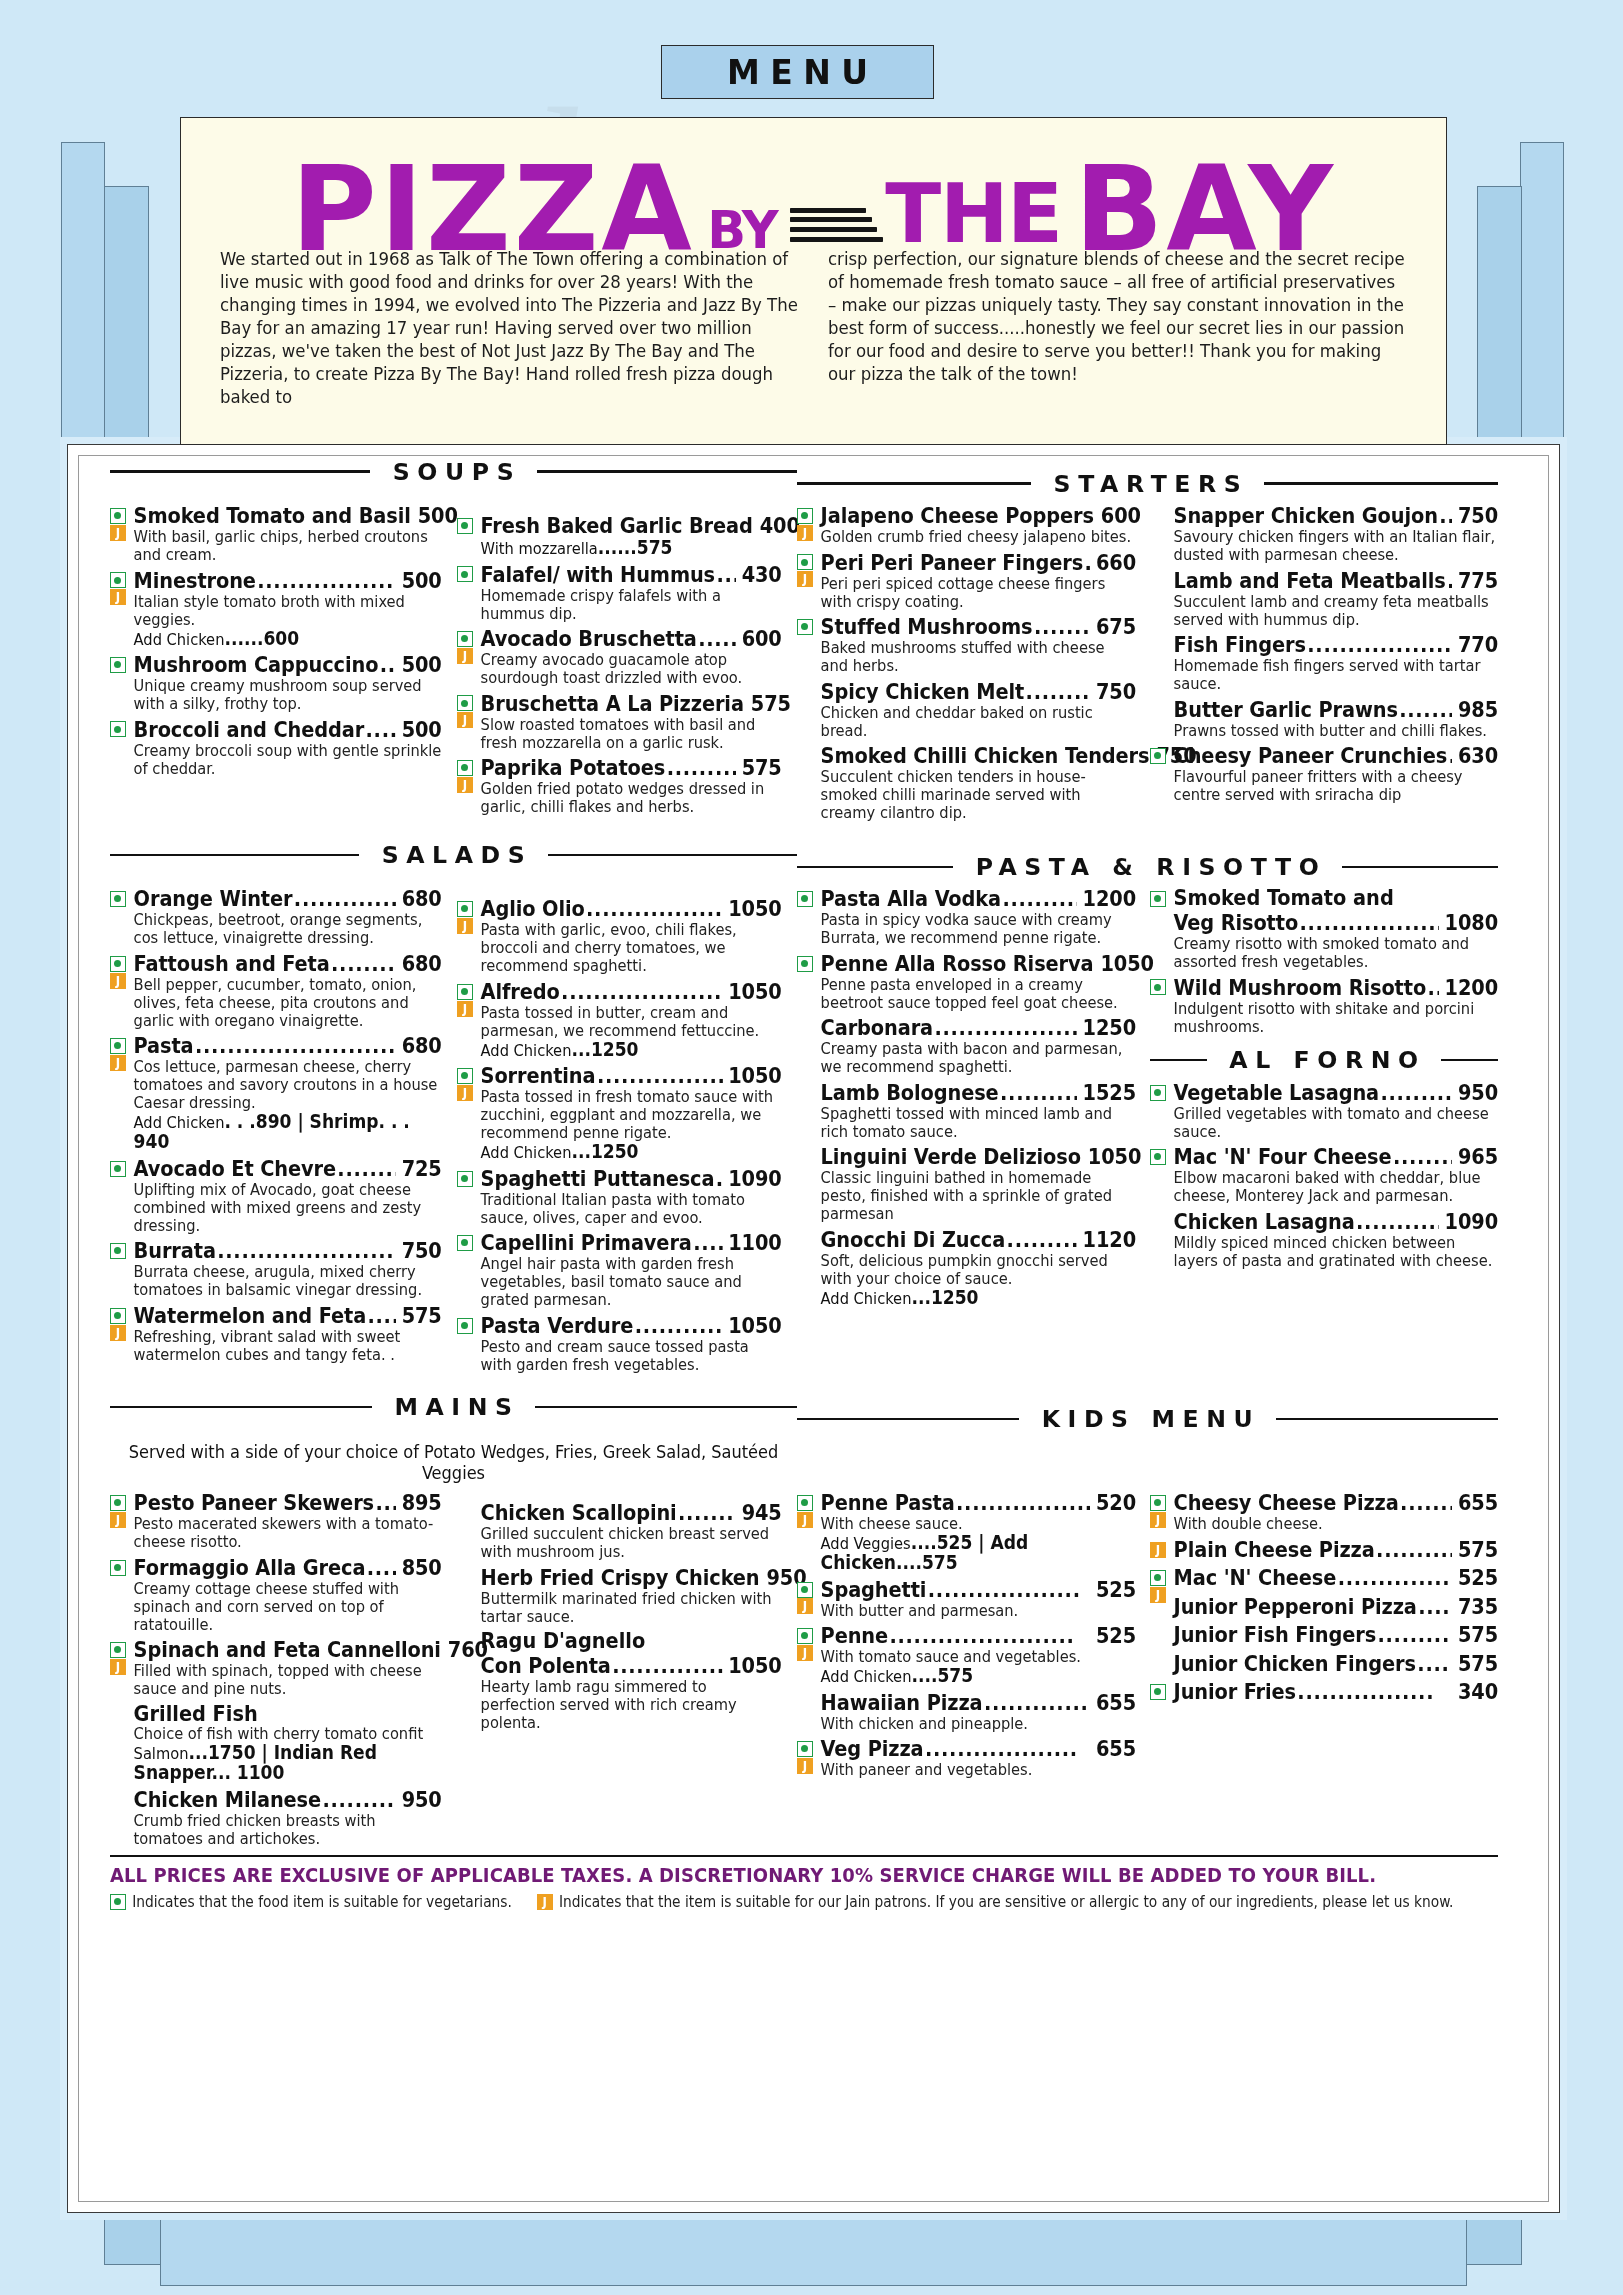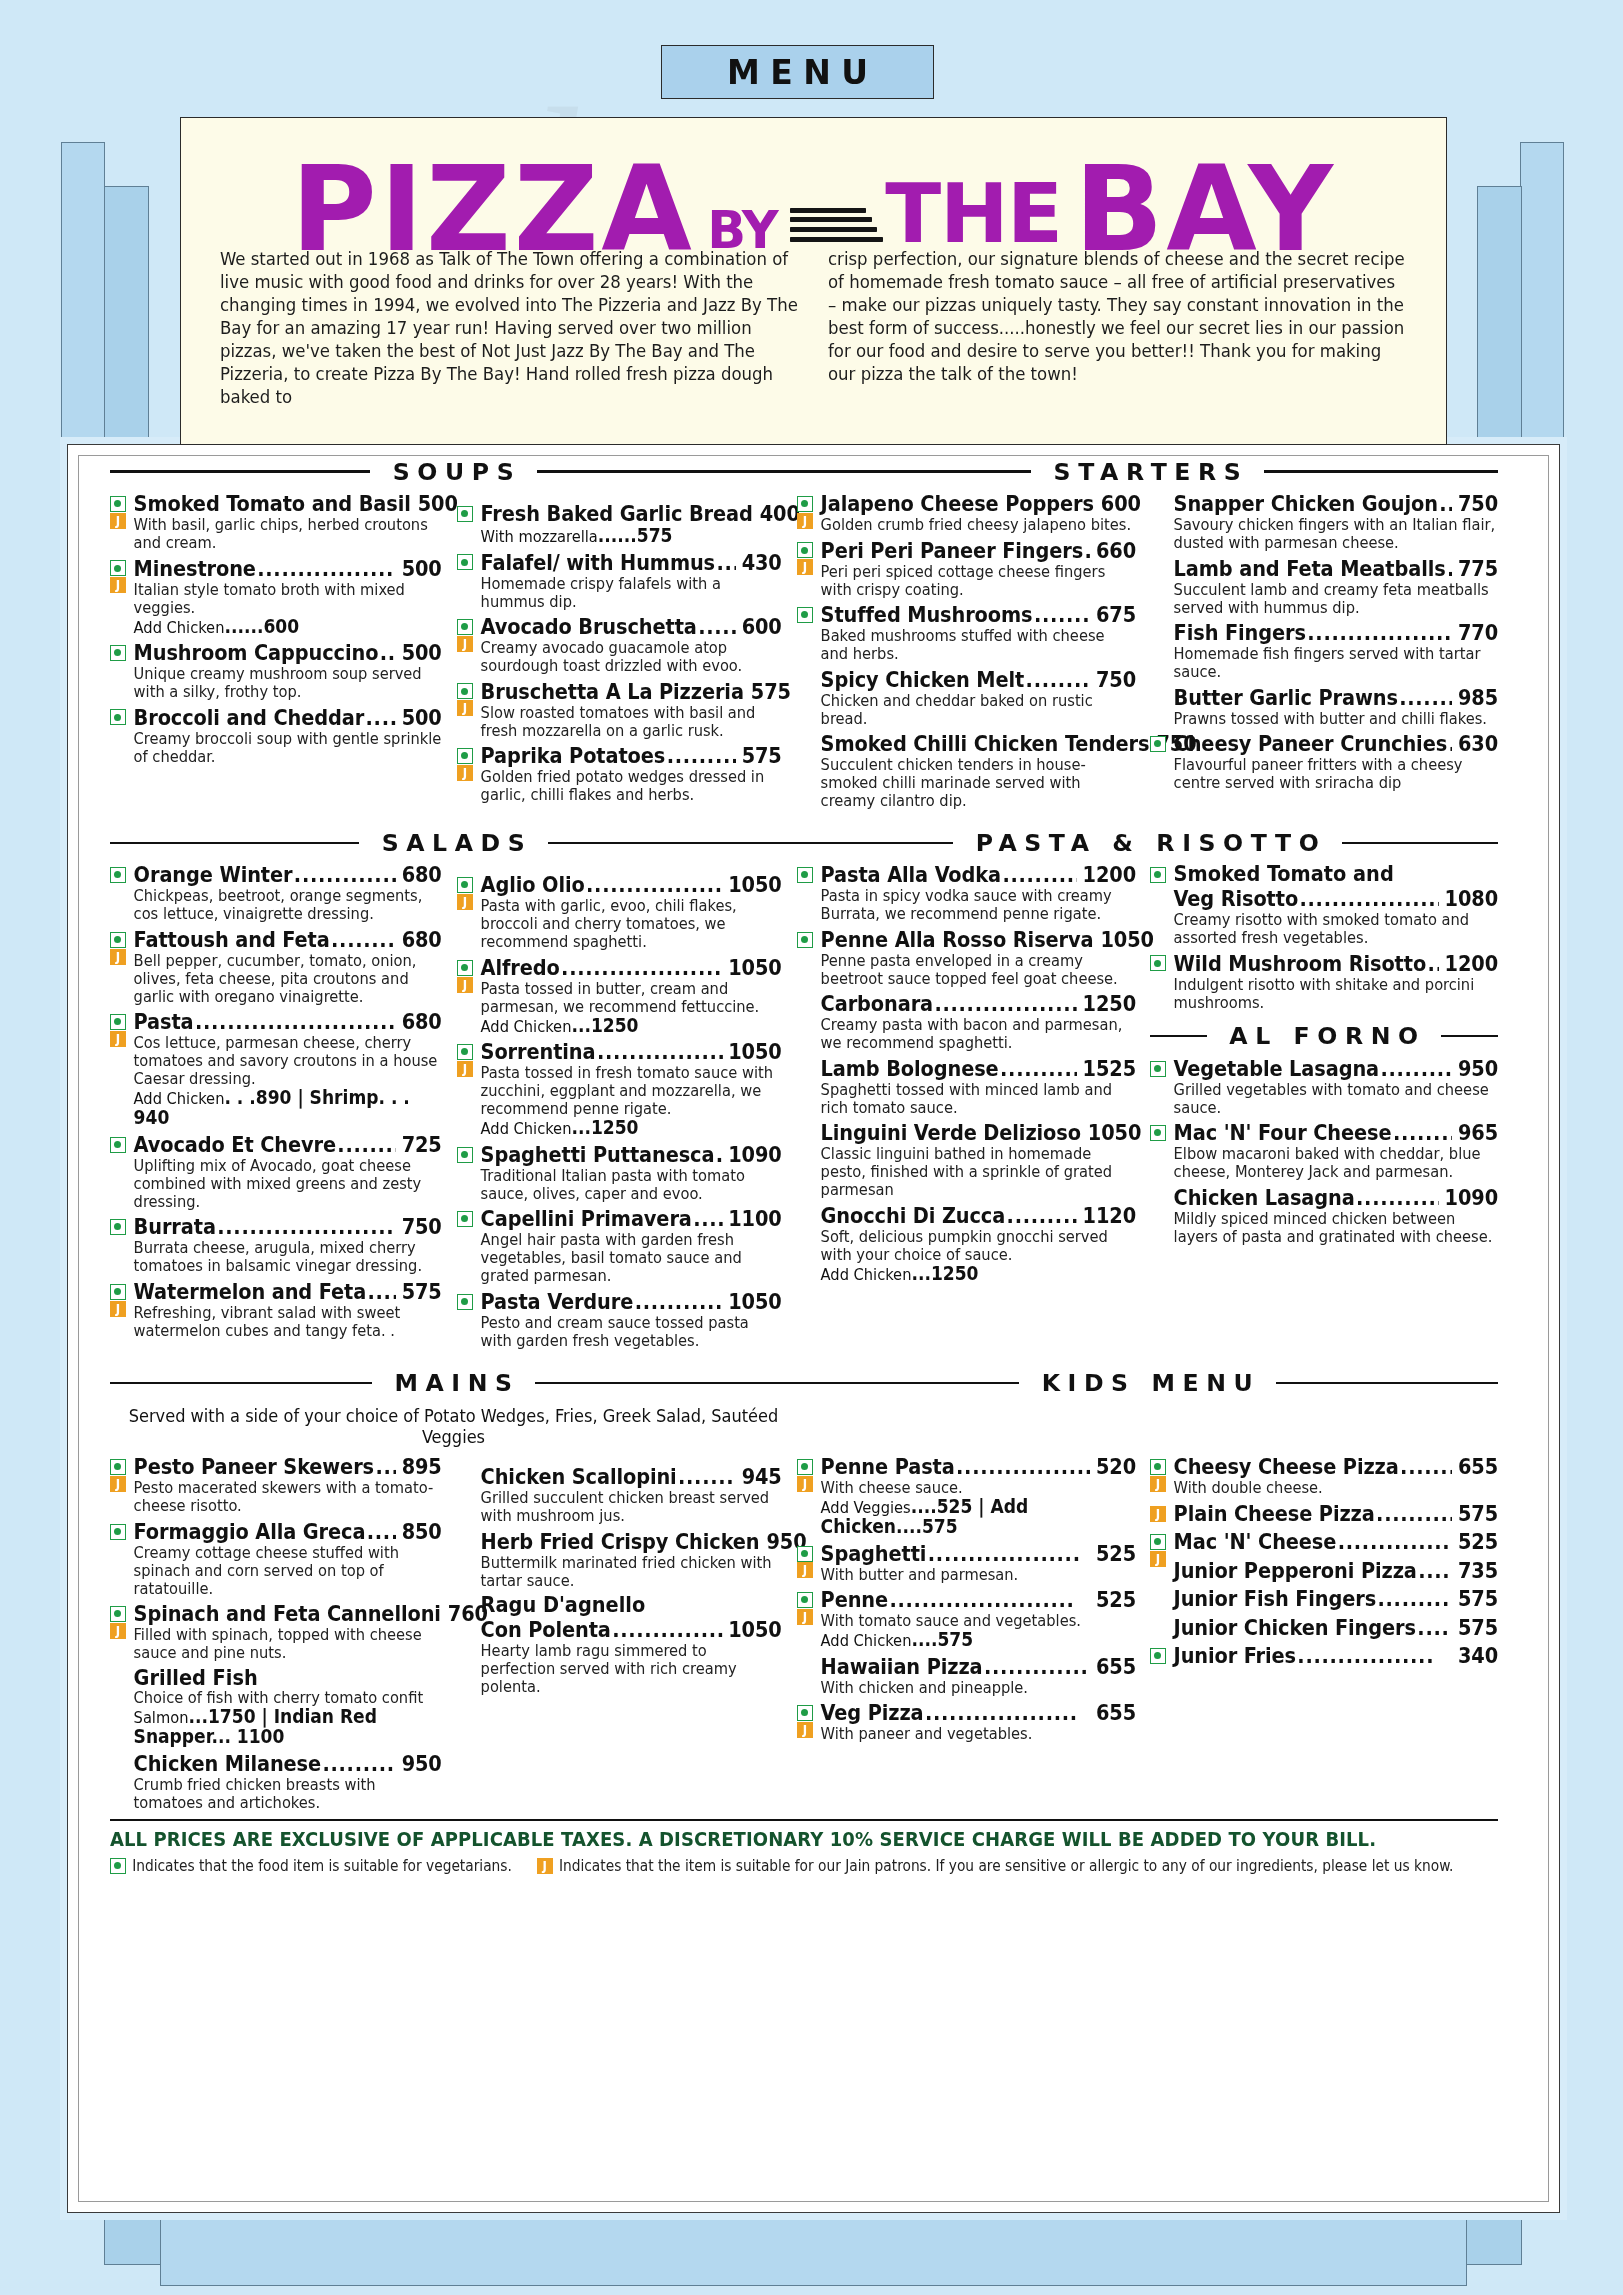--- a/index.html
+++ b/index.html
@@ -85,21 +85,21 @@
   
   .band{display:flex;}
   .col{box-sizing:border-box;}
   .cw1{width:347px;padding-right:15.3px;}
   .cw2{width:340px;padding-right:15.3px;margin-top:10px;}
   .cw3{width:353px;padding-right:14px;}
   .cw4{width:348px;}
 
   .hdr-row{display:flex;}
   .hdr-2{width:687px;}
-  .hdr-3{width:701px;}
+  .hdr-3{width:701px;margin-top:12px;}
 
   
   .item{position:relative;padding-left:23.6px;margin-bottom:3.5px;}
   .icons{position:absolute;left:0;top:4.9px;width:18px;}
   .ico{width:16px;height:16px;box-sizing:border-box;display:block;margin-bottom:0.7px;}
   .ico.veg{border:1.4px solid #1f9c46;background:#fff;position:relative;}
   .ico.veg::after{content:"";position:absolute;left:3.1px;top:3.1px;width:7px;height:7px;border-radius:50%;background:#1f9c46;}
   .ico.jain{background:#efa021;color:#fff;font-family:"DejaVu Sans",sans-serif;font-weight:bold;
     font-size:11.8px;line-height:16px;text-align:center;}
 
@@ -119,21 +119,21 @@
   .sub{font-size:16.3px;line-height:19px;color:#111;}
   .sub b{font-weight:bold;font-size:19px;}
 
   .center-note{text-align:center;font-size:18px;line-height:21px;color:#111;margin:2.8px 0 7px 0;}
 
   .spacer-sm{height:7px;}
   .spacer-md{height:15.3px;}
 
   
   .foot-rule{height:1.4px;background:#111;margin:4.2px 0 7px 0;}
-  .foot-main{font-size:20px;font-weight:bold;color:#14532d;letter-spacing:0.1px;line-height:23.6px;}
+  .foot-main{font-size:20px;font-weight:bold;color:#701a75;letter-spacing:0.1px;line-height:23.6px;}
   .foot-leg{display:flex;align-items:center;gap:6.2px;font-size:15.3px;color:#222;margin-top:5.6px;line-height:18px;flex-wrap:nowrap;}
   .foot-leg .ico{flex:0 0 auto;}
 </style>
 </head>
 <body>
 
 <div class="deco" style="left:61px;top:142px;width:42px;height:736px;"></div>
 <div class="deco2" style="left:104px;top:186px;width:43px;height:680px;"></div>
 <div class="deco" style="left:1520px;top:142px;width:42px;height:736px;"></div>
 <div class="deco2" style="left:1477px;top:186px;width:43px;height:680px;"></div>

